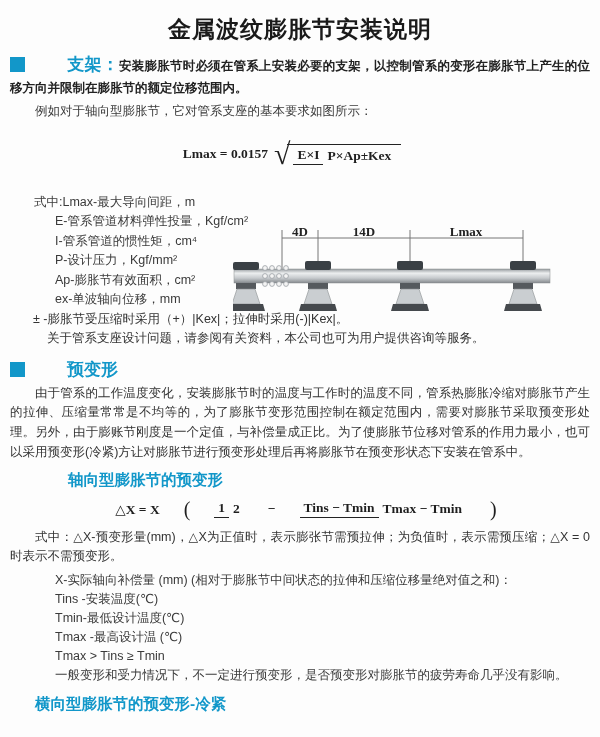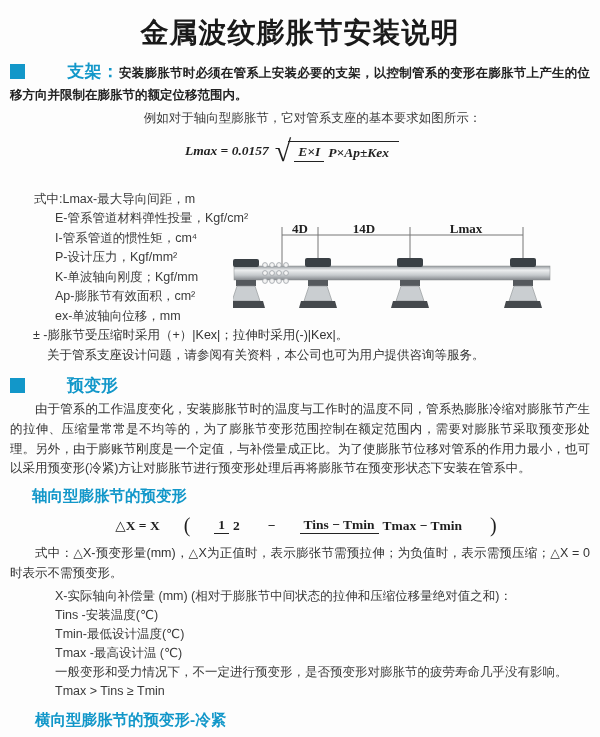--- a/index.html
+++ b/index.html
@@ -8,70 +8,70 @@
     position:relative;
     width:600px; height:737px;
     background:#fdfdfd;
     font-family:"Liberation Sans","DejaVu Sans",sans-serif;
     color:#333;
     overflow:hidden;
   }
   .title {
     padding-top:14px;
     text-align:center;
-    font-size:28px;
+    font-size:23px;
     font-weight:bold;
     color:#1a1a1a;
     letter-spacing:1px;
   }
   .body-text { font-size:12.5px; line-height:22px; color:#3a3a3a; }
 
   .support-intro { margin:9px 10px 0 10px; text-align:justify; }
   .section-bullet {
     display:inline-block; width:15px; height:15px;
     background:#1297c9; vertical-align:-2px; margin-right:2px;
   }
   .section-label { color:#1297c9; font-weight:bold; font-size:17px;margin-left:40px; }
   .support-intro .bold-run { font-weight:bold; color:#222; }
-  .example-line { margin:1px 10px 0 10px; text-indent:2em;text-align:center; }
+  .example-line { margin:1px 10px 0 10px; text-indent:2em; }
 
   
   .formula {
     display:flex; align-items:center; justify-content:center;
     font-family:"Liberation Serif","DejaVu Serif",serif;
     font-weight:bold; font-size:13.5px; color:#1f1f1f;
     gap:6px; width:fit-content; margin:0 auto;
   }
   .frac { display:inline-flex; flex-direction:row; text-align:center; line-height:1.15; }
   .frac .num { padding:0 4px 1px; border-bottom:1.2px solid #222; }
   .frac .den { padding:1px 4px 0; }
   .sqrt { display:inline-flex; align-items:flex-start; }
   .radical { font-size:30px; line-height:0.95; font-weight:normal; margin-right:-3px; }
   .rootbox { border-top:1.5px solid #222; padding:2px 6px 0; margin-top:4px; }
   .paren { font-size:20px; font-weight:normal; }
 
-  .f1 { margin-top:8px; position:relative; left:-8px;font-style:italic; }
+  .f1 { margin-top:18px; position:relative; left:-8px; }
   .f2 { margin-top:7px; position:relative; left:6px;gap:24px; }
 
   
   .defs-wrap { position:relative; margin-top:6px; }
   .def-line { font-size:12.5px; line-height:19.5px; margin-left:55px; color:#3a3a3a; }
   .def-line.first { margin-left:34px;margin-top:24px; }
   .pm-note { margin:0 10px 0 33px; font-size:12.5px; line-height:19.5px; }
   .service-note { margin:0 10px 0 47px; font-size:12.5px; line-height:19.5px; }
 
   .diagram { position:absolute; left:233px; top:32px; }
 
   .predeform-header { margin:9px 0 0 10px; }
   .predeform-para { margin:3px 10px 0 10px; text-indent:2em; text-align:justify; font-size:12.5px; line-height:19.8px; }
 
   .sub-heading {
     color:#1297c9; font-weight:bold; font-size:15.5px;
   }
-  .axial-heading { margin:7px 0 0 32px; }
+  .axial-heading { margin:7px 0 0 68px; }
   .lateral-heading { margin:9px 0 0 35px; }
 
   .explain-para { margin:7px 10px 0 10px; text-indent:2em; text-align:justify; font-size:12.5px; line-height:19.5px; }
   .var-line { font-size:12.5px; line-height:19px; margin-left:55px; color:#3a3a3a; }
   .var-lines { margin-top:4px; }
 
   .dim-label { font-family:"Liberation Serif","DejaVu Serif",serif; font-weight:bold; font-size:13px; fill:#222; }
 </style>
 </head>
 <body>
@@ -96,21 +96,20 @@
         </span>
       </span>
     </span>
   </div>
 
   <div class="defs-wrap">
     <p class="def-line first">式中:Lmax-最大导向间距，m</p>
     <p class="def-line">E-管系管道材料弹性投量，Kgf/cm²</p>
     <p class="def-line">I-管系管道的惯性矩，cm⁴</p>
     <p class="def-line">P-设计压力，Kgf/mm²</p>
-    <p class="def-line">K-单波轴向刚度；Kgf/mm</p>
     <p class="def-line">Ap-膨胀节有效面积，cm²</p>
     <p class="def-line">ex-单波轴向位移，mm</p>
     <p class="pm-note">± -膨胀节受压缩时采用（+）|Kex|；拉伸时采用(-)|Kex|。</p>
     <p class="service-note">关于管系支座设计问题，请参阅有关资料，本公司也可为用户提供咨询等服务。</p>
 
     <div class="diagram">
       <svg width="344" height="96" viewBox="0 0 344 96">
         <defs>
           <linearGradient id="pipeGrad" x1="0" y1="0" x2="0" y2="1">
             <stop offset="0" stop-color="#979ca0"></stop>
@@ -201,19 +200,19 @@
     <span class="paren">)</span>
   </div>
 
   <p class="explain-para">式中：△X-预变形量(mm)，△X为正值时，表示膨张节需预拉伸；为负值时，表示需预压缩；△X = 0时表示不需预变形。</p>
 
   <div class="var-lines">
     <p class="var-line">X-实际轴向补偿量 (mm) (相对于膨胀节中间状态的拉伸和压缩位移量绝对值之和)：</p>
     <p class="var-line">Tins -安装温度(℃)</p>
     <p class="var-line">Tmin-最低设计温度(℃)</p>
     <p class="var-line">Tmax -最高设计温 (℃)</p>
+    <p class="var-line">Tmax &gt; Tins ≥ Tmin</p>
     <p class="var-line">一般变形和受力情况下，不一定进行预变形，是否预变形对膨胀节的疲劳寿命几乎没有影响。</p>
-    <p class="var-line">Tmax &gt; Tins ≥ Tmin</p>
   </div>
 
   <h2 class="sub-heading lateral-heading">横向型膨胀节的预变形-冷紧</h2>
 
 </div>
 
 </body></html>

